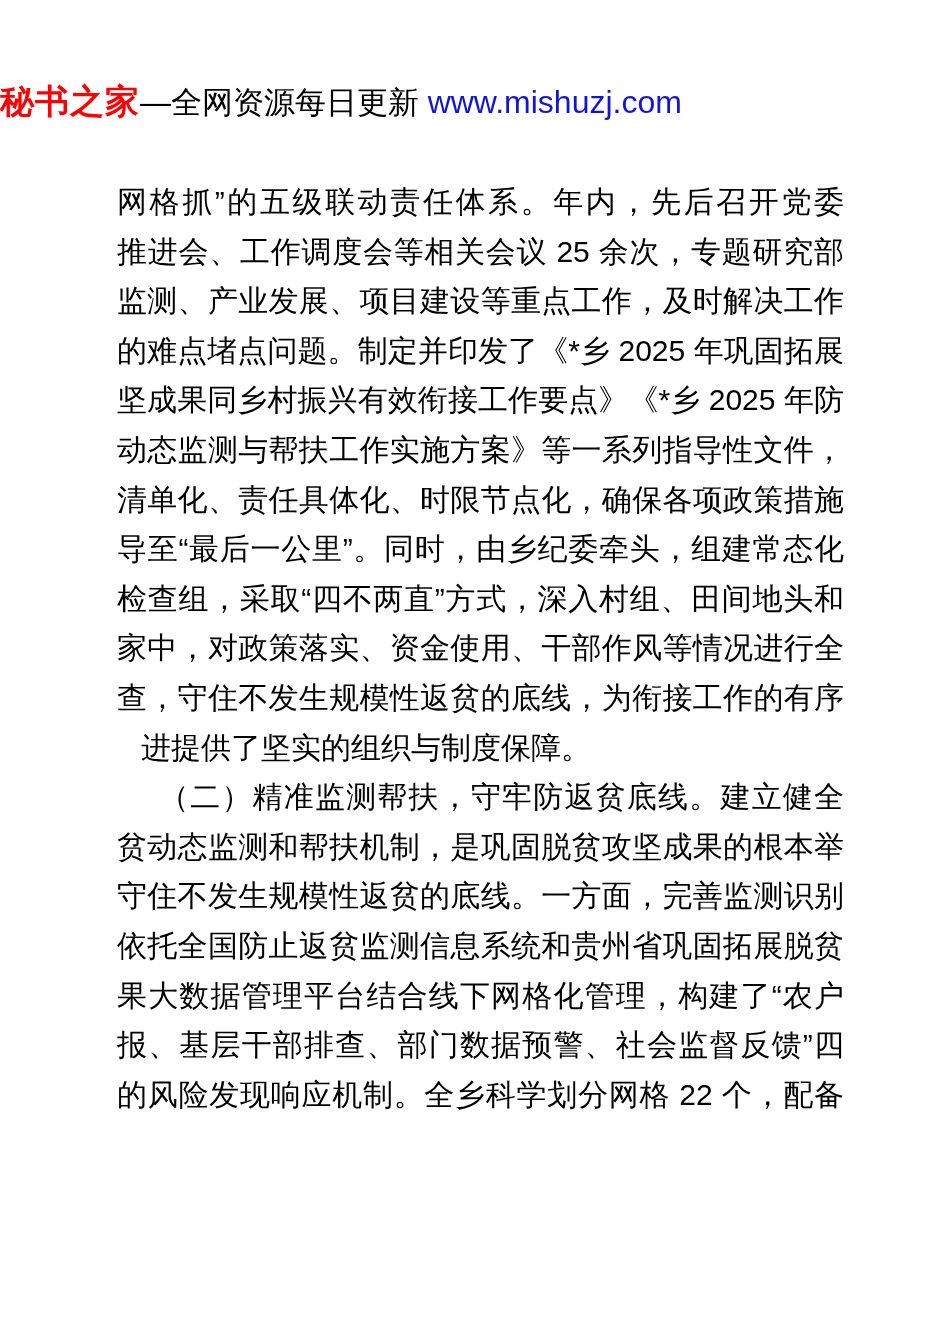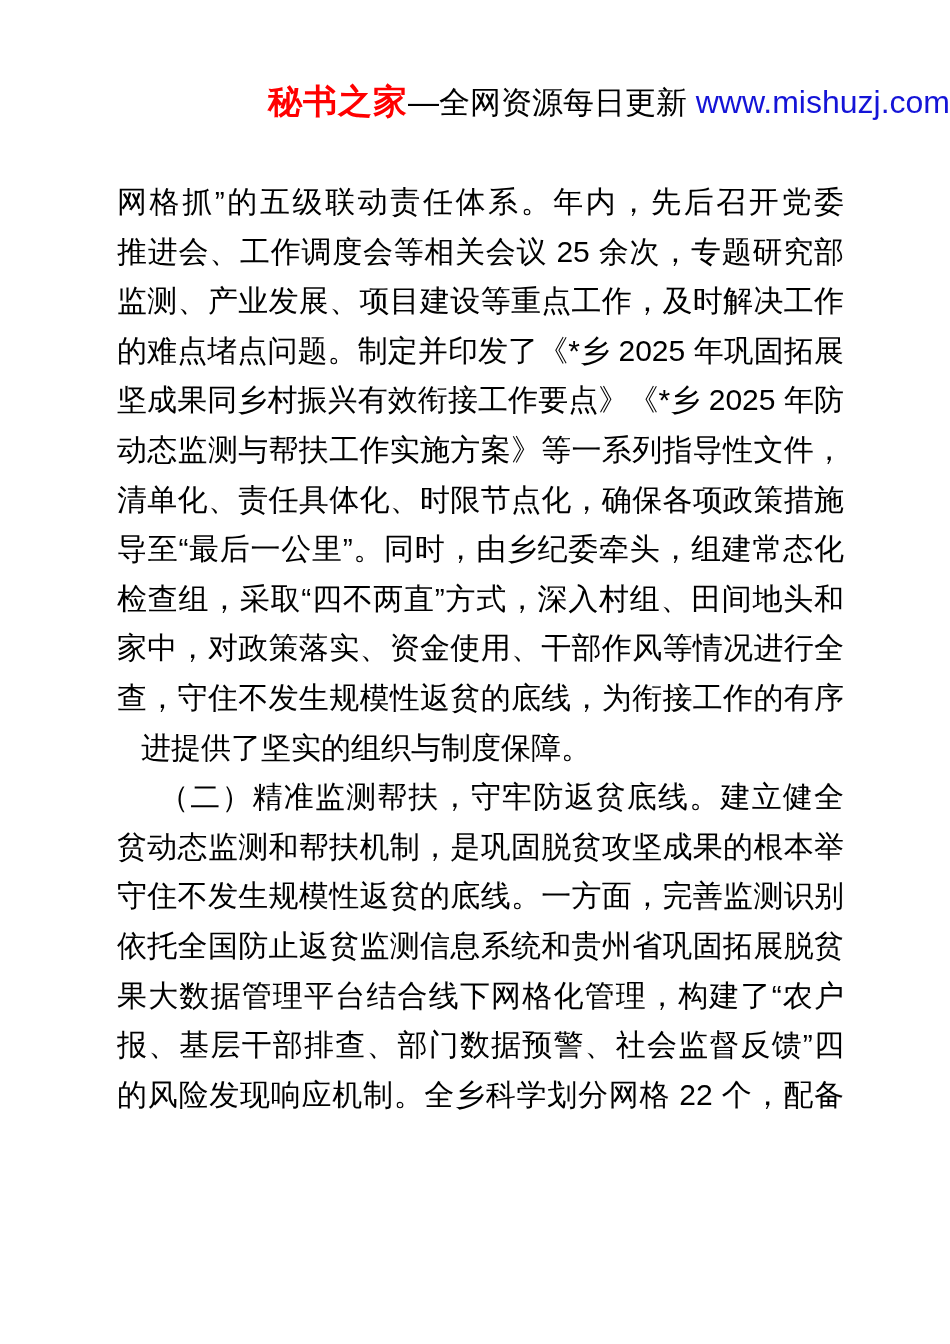--- a/index.html
+++ b/index.html
@@ -11,21 +11,21 @@
     background: #ffffff;
     overflow: hidden;
     font-family: "Liberation Sans", sans-serif;
     color: #000000;
   }
   .header {
     position: absolute;
     top: 80px;
     left: 0;
     width: 100%;
-    text-align: right;
+    text-align: left;
     white-space: nowrap;
     line-height: 42px;
     font-size: 31px;
   }
   .header .brand {
     color: #ff0000;
     font-weight: bold;
     font-size: 34px;
     letter-spacing: 1px;
   }

